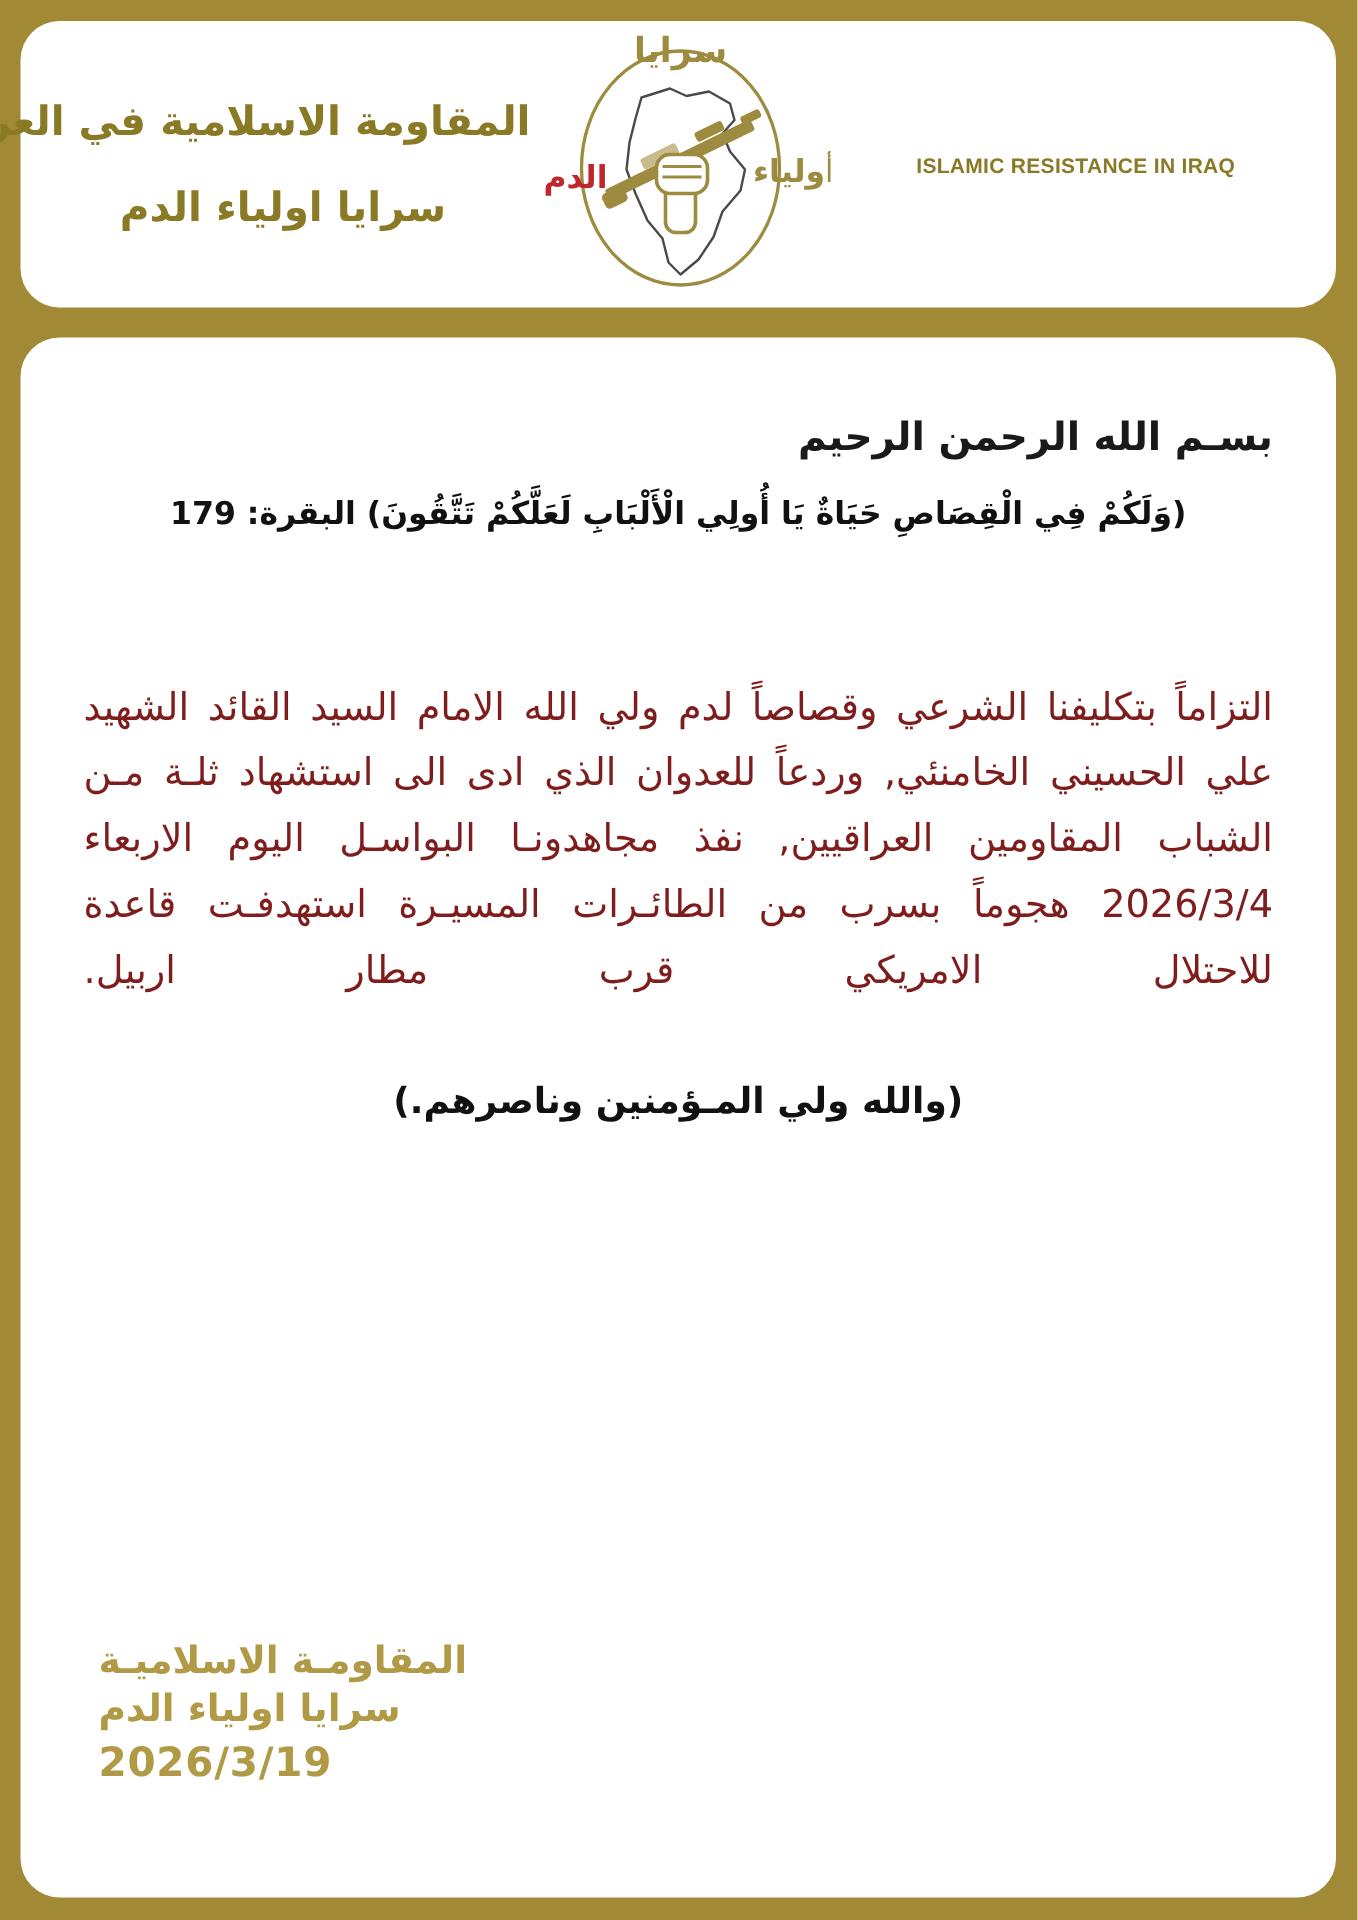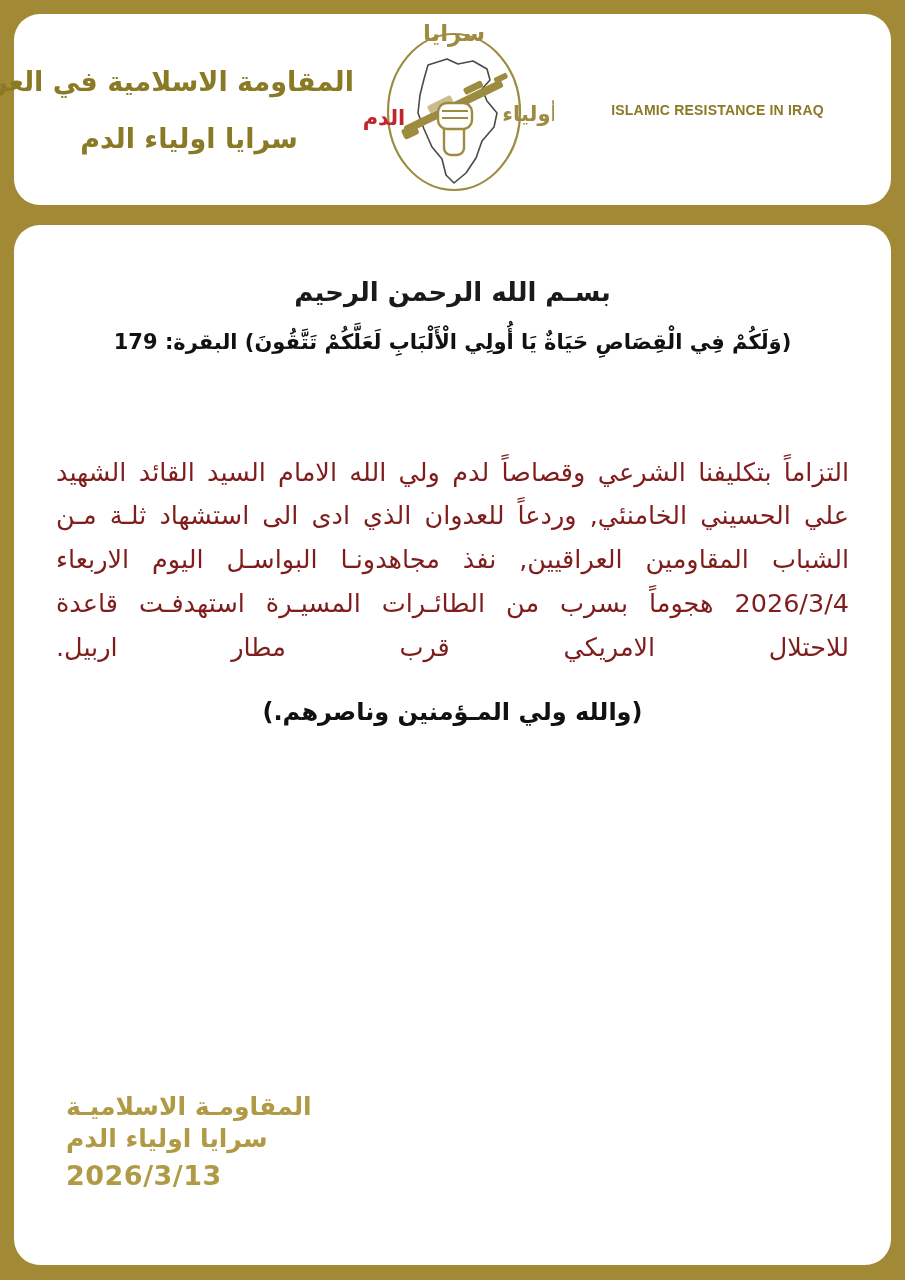--- a/index.html
+++ b/index.html
@@ -77,21 +77,20 @@
   
   #body-panel {
     left: 14px;
     top: 225px;
     width: 877px;
     height: 1040px;
     padding: 30px 42px 0 42px;
   }
 
   #basmala {
-    text-align: center;
     font-size: 26px;
     font-weight: bold;
     color: #1a1a1a;
     margin-top: 22px;
     letter-spacing: 1px;
   }
 
   #verse {
     text-align: center;
     font-size: 21px;
@@ -111,21 +110,21 @@
     font-weight: normal;
     color: #7f1d1d;
     line-height: 1.72;
     text-align: justify;
     text-align-last: justify;
     direction: rtl;
     word-spacing: 1px;
   }
 
   #closing {
-    margin-top: 28px;
+    margin-top: 50px;
     text-align: center;
     font-size: 24px;
     font-weight: bold;
     color: #111111;
     direction: rtl;
   }
 
   #signature {
     position: absolute;
     left: 52px;
@@ -206,16 +205,16 @@
     <span class="ref">البقرة: 179</span>
   </div>
 
   <div id="main-text">التزاماً بتكليفنا الشرعي وقصاصاً لدم ولي الله الامام السيد القائد الشهيد علي الحسيني الخامنئي, وردعاً للعدوان الذي ادى الى استشهاد ثلـة مـن الشباب المقاومين العراقيين, نفذ مجاهدونـا البواسـل اليوم الاربعاء 2026/3/4 هجوماً بسرب من الطائـرات المسيـرة استهدفـت قاعدة للاحتلال الامريكي قرب مطار اربيل.</div>
 
   <div id="closing">(والله ولي المـؤمنين وناصرهم.)</div>
 
   <div id="signature">
     <div class="sig-line">المقاومـة الاسلاميـة</div>
     <div class="sig-line">سرايا اولياء الدم</div>
-    <div class="sig-date">2026/3/13</div>
+    <div class="sig-date">2026/3/19</div>
   </div>
 
 </div>
 
 </body></html>

